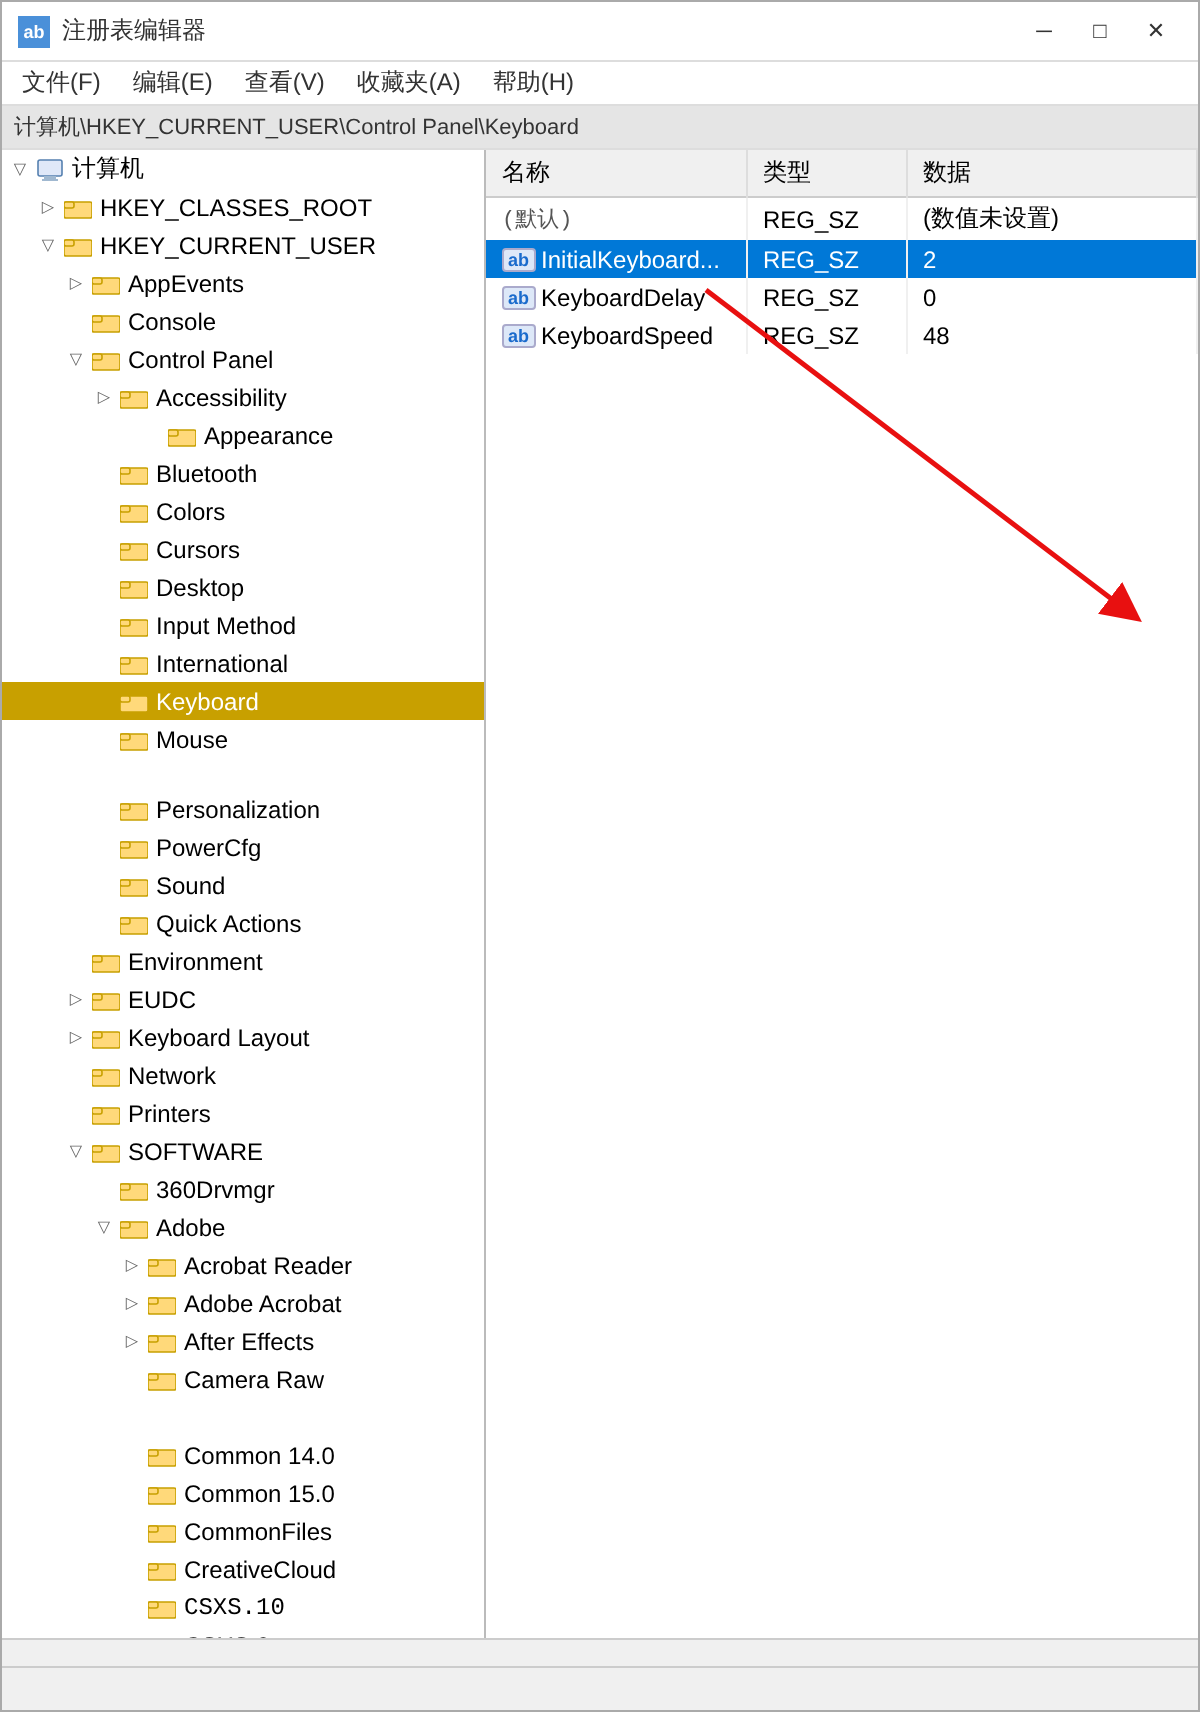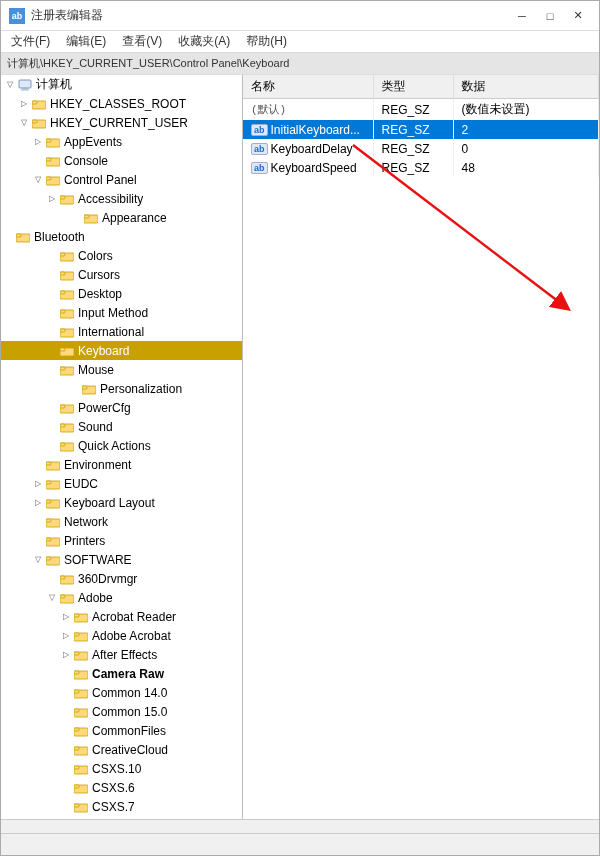--- a/index.html
+++ b/index.html
@@ -332,21 +332,21 @@
         <span class="expander" style="visibility:hidden;">▷</span>
         <span class="folder-icon">
           <svg viewBox="0 0 14 12">
               <rect x="0" y="3" width="14" height="8" rx="1" fill="#ffd97a" stroke="#c8a000" stroke-width="0.8"></rect>
               <rect x="0" y="3" width="5" height="3" rx="1" fill="#ffd97a" stroke="#c8a000" stroke-width="0.8"></rect>
             </svg>
         </span>
         <span class="node-label">Appearance</span>
       </div>
 
-      <div class="tree-node" style="">
+      <div class="tree-node" style="padding-left:44px;">
         <span class="expander" style="visibility:hidden;">▷</span>
         <span class="folder-icon">
           <svg viewBox="0 0 14 12">
               <rect x="0" y="3" width="14" height="8" rx="1" fill="#ffd97a" stroke="#c8a000" stroke-width="0.8"></rect>
               <rect x="0" y="3" width="5" height="3" rx="1" fill="#ffd97a" stroke="#c8a000" stroke-width="0.8"></rect>
             </svg>
         </span>
         <span class="node-label">Bluetooth</span>
       </div>
 
@@ -420,21 +420,21 @@
         <span class="expander" style="visibility:hidden;">▷</span>
         <span class="folder-icon">
           <svg viewBox="0 0 14 12">
               <rect x="0" y="3" width="14" height="8" rx="1" fill="#ffd97a" stroke="#c8a000" stroke-width="0.8"></rect>
               <rect x="0" y="3" width="5" height="3" rx="1" fill="#ffd97a" stroke="#c8a000" stroke-width="0.8"></rect>
             </svg>
         </span>
         <span class="node-label">Mouse</span>
       </div>
 
-      <div class="tree-node" style="padding-left:66px;">
+      <div class="tree-node" style="padding-left:44px;margin-top:16px;">
         <span class="expander" style="visibility:hidden;">▷</span>
         <span class="folder-icon">
           <svg viewBox="0 0 14 12">
               <rect x="0" y="3" width="14" height="8" rx="1" fill="#ffd97a" stroke="#c8a000" stroke-width="0.8"></rect>
               <rect x="0" y="3" width="5" height="3" rx="1" fill="#ffd97a" stroke="#c8a000" stroke-width="0.8"></rect>
             </svg>
         </span>
         <span class="node-label">Personalization</span>
       </div>
 
@@ -585,32 +585,32 @@
         <span class="expander">▷</span>
         <span class="folder-icon">
           <svg viewBox="0 0 14 12">
               <rect x="0" y="3" width="14" height="8" rx="1" fill="#ffd97a" stroke="#c8a000" stroke-width="0.8"></rect>
               <rect x="0" y="3" width="5" height="3" rx="1" fill="#ffd97a" stroke="#c8a000" stroke-width="0.8"></rect>
             </svg>
         </span>
         <span class="node-label">After Effects</span>
       </div>
 
-      <div class="tree-node" style="padding-left:58px;font-weight:bold;">
+      <div class="tree-node" style="padding-left:58px;">
         <span class="expander" style="visibility:hidden;">▷</span>
         <span class="folder-icon">
           <svg viewBox="0 0 14 12">
               <rect x="0" y="3" width="14" height="8" rx="1" fill="#ffd97a" stroke="#c8a000" stroke-width="0.8"></rect>
               <rect x="0" y="3" width="5" height="3" rx="1" fill="#ffd97a" stroke="#c8a000" stroke-width="0.8"></rect>
             </svg>
         </span>
         <span class="node-label">Camera Raw</span>
       </div>
 
-      <div class="tree-node" style="padding-left:58px;">
+      <div class="tree-node" style="padding-left:58px;margin-top:19px;">
         <span class="expander" style="visibility:hidden;">▷</span>
         <span class="folder-icon">
           <svg viewBox="0 0 14 12">
               <rect x="0" y="3" width="14" height="8" rx="1" fill="#ffd97a" stroke="#c8a000" stroke-width="0.8"></rect>
               <rect x="0" y="3" width="5" height="3" rx="1" fill="#ffd97a" stroke="#c8a000" stroke-width="0.8"></rect>
             </svg>
         </span>
         <span class="node-label">Common 14.0</span>
       </div>
 
@@ -640,21 +640,21 @@
         <span class="expander" style="visibility:hidden;">▷</span>
         <span class="folder-icon">
           <svg viewBox="0 0 14 12">
               <rect x="0" y="3" width="14" height="8" rx="1" fill="#ffd97a" stroke="#c8a000" stroke-width="0.8"></rect>
               <rect x="0" y="3" width="5" height="3" rx="1" fill="#ffd97a" stroke="#c8a000" stroke-width="0.8"></rect>
             </svg>
         </span>
         <span class="node-label">CreativeCloud</span>
       </div>
 
-      <div class="tree-node" style="padding-left:58px;">
+      <div class="tree-node" style="padding-left:58px;font-family:Liberation Mono, monospace;">
         <span class="expander" style="visibility:hidden;">▷</span>
         <span class="folder-icon">
           <svg viewBox="0 0 14 12">
               <rect x="0" y="3" width="14" height="8" rx="1" fill="#ffd97a" stroke="#c8a000" stroke-width="0.8"></rect>
               <rect x="0" y="3" width="5" height="3" rx="1" fill="#ffd97a" stroke="#c8a000" stroke-width="0.8"></rect>
             </svg>
         </span>
         <span class="node-label">CSXS.10</span>
       </div>
 

